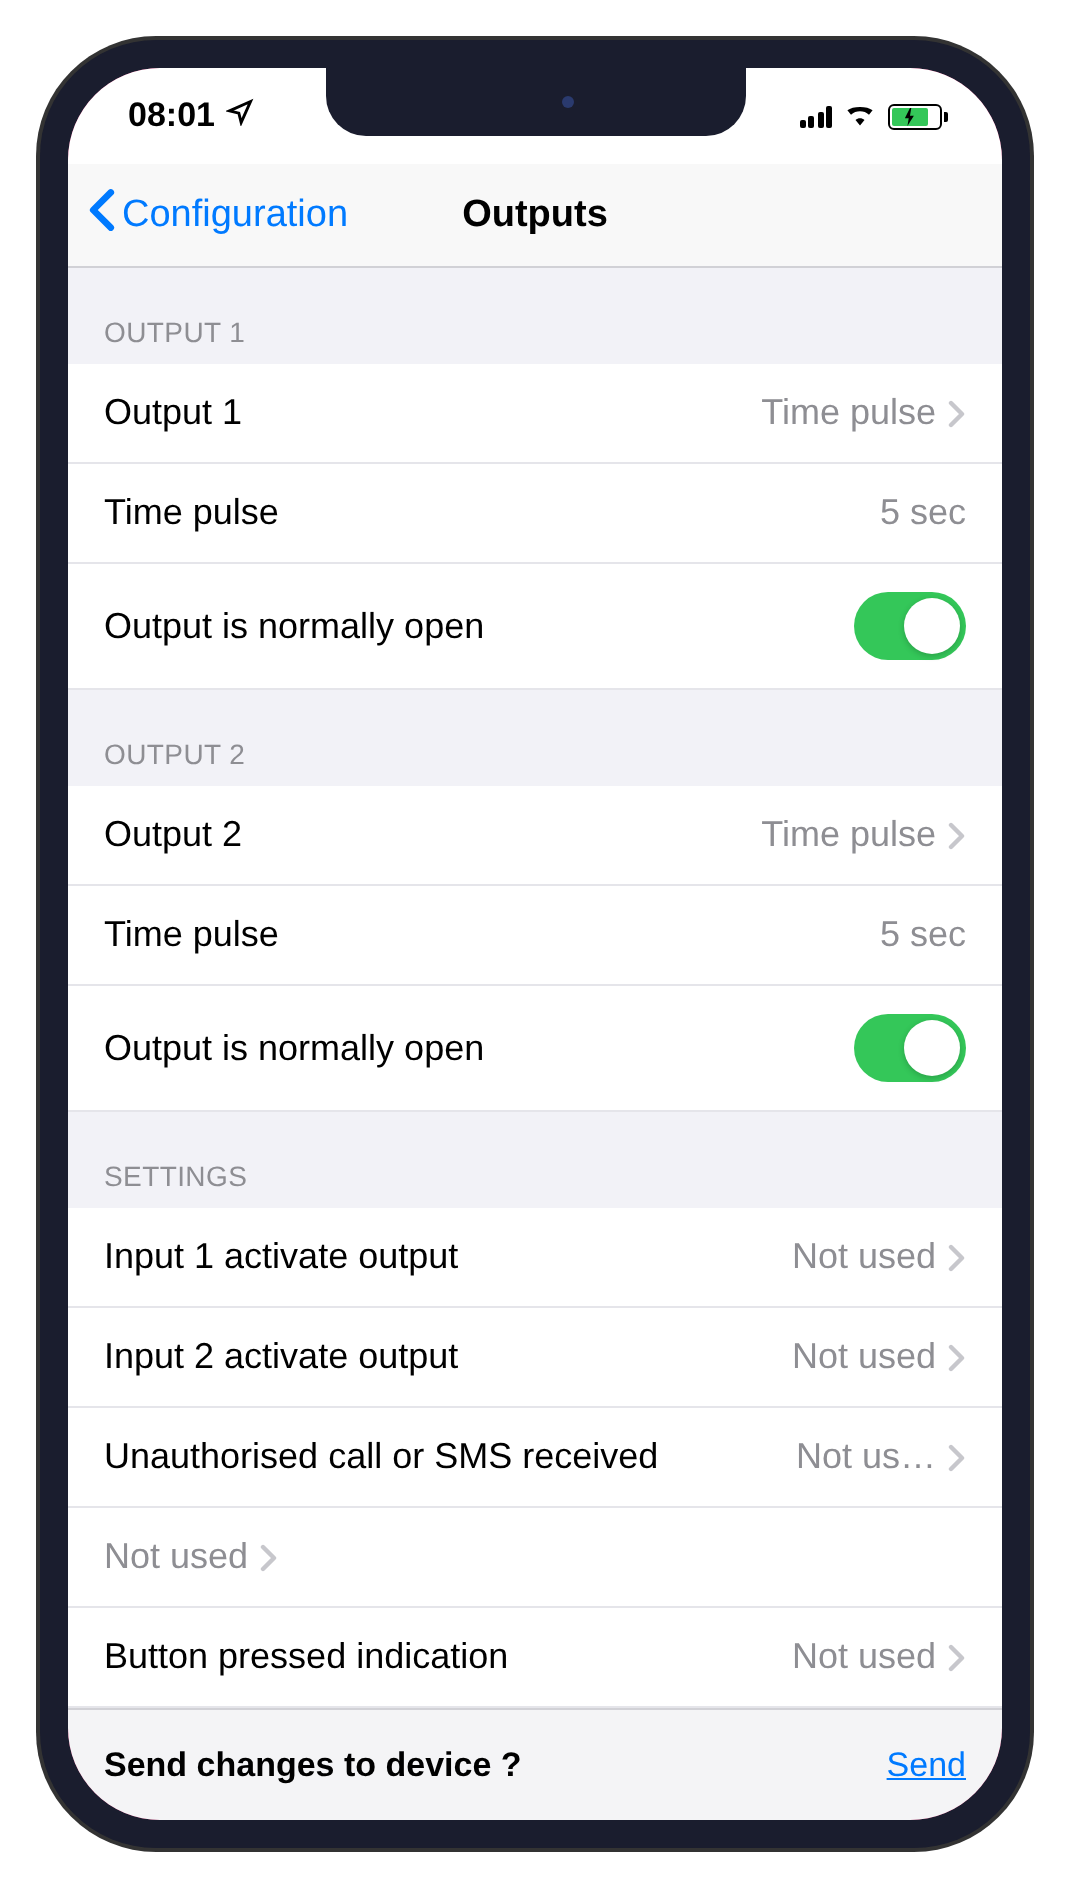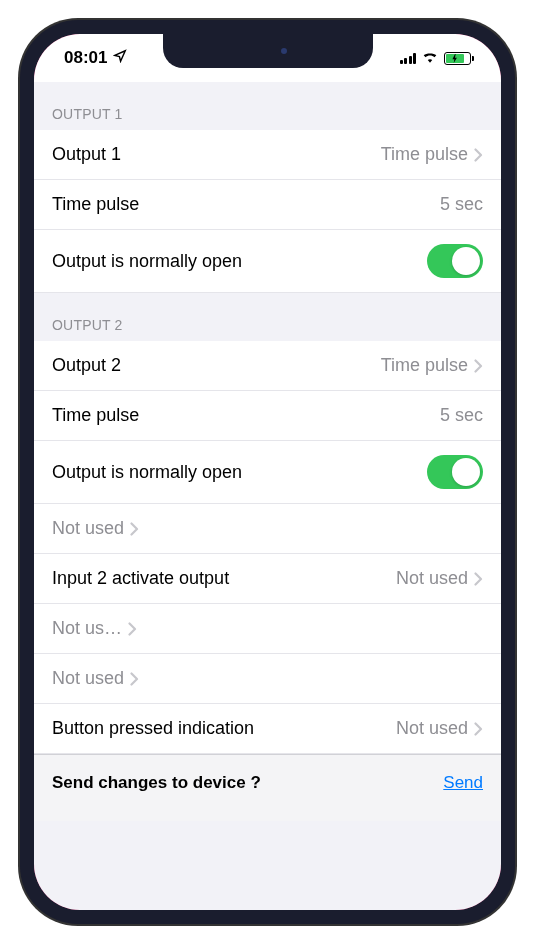--- a/index.html
+++ b/index.html
@@ -196,20 +196,31 @@
         <span class="battery">
           <span class="battery-fill">
             <svg width="8" height="9" viewBox="0 0 10 14" fill="#000">
                 <path d="M5 0L1 8h3l-1 6 5-8H5l1-6z"></path>
               </svg>
           </span>
         </span>
       </div>
     </div>
 
+    <div class="nav-bar">
+      <div class="back-btn">
+        <span>
+          <svg width="14" height="22" viewBox="0 0 12 20" fill="none" stroke="#007aff" stroke-width="3" stroke-linecap="round" stroke-linejoin="round">
+              <polyline points="10,2 2,10 10,18"></polyline>
+            </svg>
+        </span>
+        <span>Configuration</span>
+      </div>
+      <div class="nav-title">Outputs</div>
+    </div>
 
     <div class="content">
 
       <div class="section-header">OUTPUT 1</div>
       <div class="cell">
         <span class="cell-label">Output 1</span>
         <span class="cell-value">
           <span class="cell-value-text">Time pulse</span>
           <span class="chevron">
               <svg width="9" height="14" viewBox="0 0 9 14" fill="none" stroke="#c7c7cc" stroke-width="2.2" stroke-linecap="round" stroke-linejoin="round">
@@ -245,21 +256,23 @@
         <span class="cell-label">Time pulse</span>
         <span class="cell-value">
             <span class="cell-value-text">5 sec</span>
           </span>
       </div>
       <div class="cell">
         <span class="cell-label">Output is normally open</span>
         <div class="toggle"></div>
       </div>
 
-      <div class="cell">
+      <div class="section-header">SETTINGS</div>
+      <div class="cell">
+        <span class="cell-label">Input 1 activate output</span>
         <span class="cell-value">
           <span class="cell-value-text">Not used</span>
           <span class="chevron">
               <svg width="9" height="14" viewBox="0 0 9 14" fill="none" stroke="#c7c7cc" stroke-width="2.2" stroke-linecap="round" stroke-linejoin="round">
                 <polyline points="1.5,1.5 7,7 1.5,12.5"></polyline>
               </svg>
             </span>
         </span>
       </div>
       <div class="cell">
@@ -267,20 +280,21 @@
         <span class="cell-value">
           <span class="cell-value-text">Not used</span>
           <span class="chevron">
               <svg width="9" height="14" viewBox="0 0 9 14" fill="none" stroke="#c7c7cc" stroke-width="2.2" stroke-linecap="round" stroke-linejoin="round">
                 <polyline points="1.5,1.5 7,7 1.5,12.5"></polyline>
               </svg>
             </span>
         </span>
       </div>
       <div class="cell">
+        <span class="cell-label">Unauthorised call or SMS received</span>
         <span class="cell-value">
           <span class="cell-value-text">Not us…</span>
           <span class="chevron">
               <svg width="9" height="14" viewBox="0 0 9 14" fill="none" stroke="#c7c7cc" stroke-width="2.2" stroke-linecap="round" stroke-linejoin="round">
                 <polyline points="1.5,1.5 7,7 1.5,12.5"></polyline>
               </svg>
             </span>
         </span>
       </div>
       <div class="cell">

